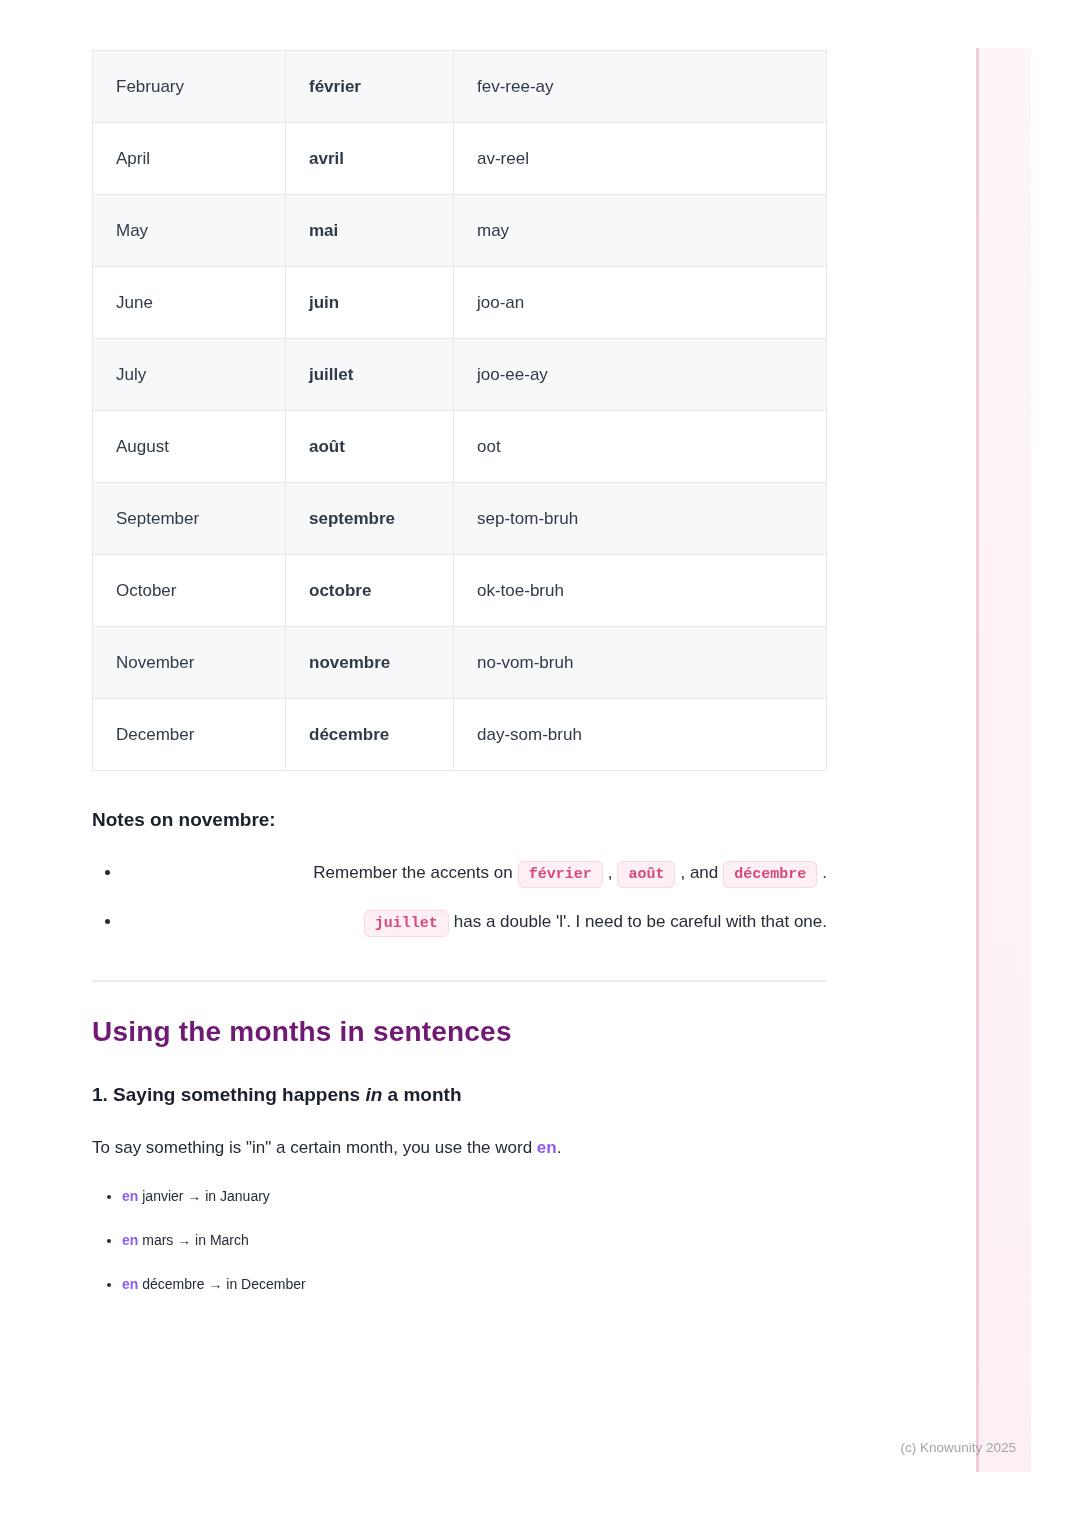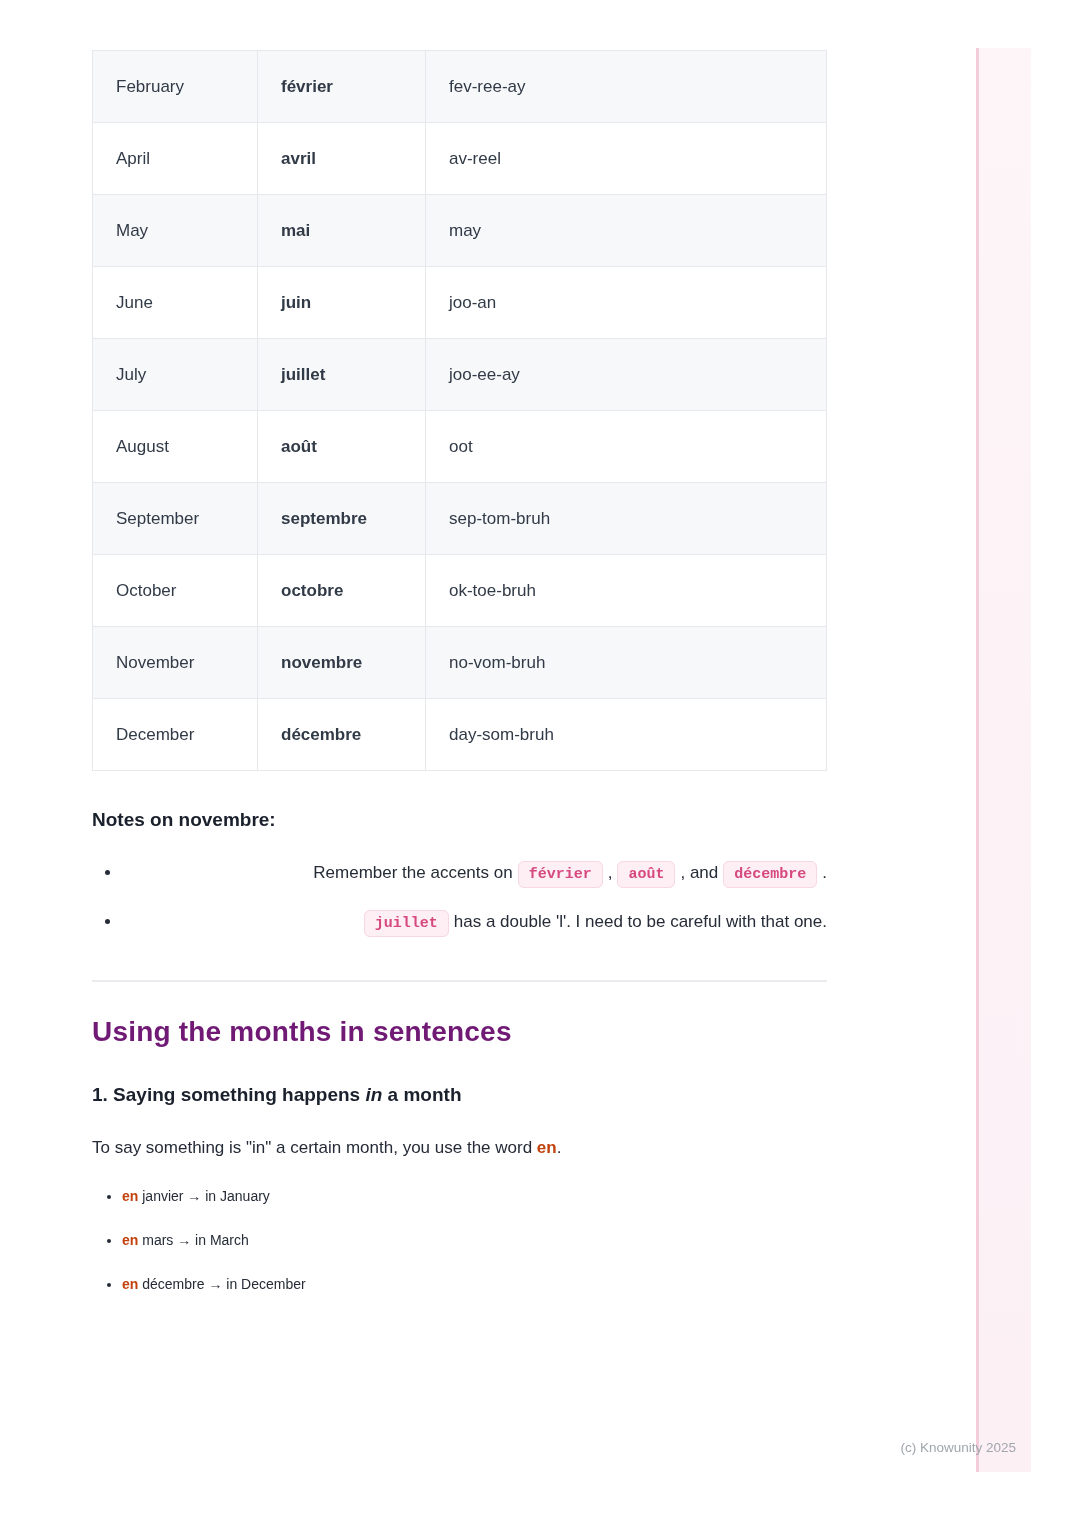--- a/index.html
+++ b/index.html
@@ -39,21 +39,21 @@
   }
   table.months td {
     border: 1px solid #e6e8ec;
     height: 72px;
     vertical-align: middle;
     padding-left: 23px;
     color: #313a47;
   }
   table.months tr:nth-child(odd)  { background: #f7f8fa; }
   table.months tr:nth-child(even) { background: #ffffff; }
-  td.col-english { width: 165px; }
+  td.col-english { width: 193px; }
   td.col-french  { width: 168px; font-weight: bold; color: #1a202c; }
   td.col-pron    { color: #313a47; }
 
   
   h3.notes-heading {
     margin-top: 38px;
     font-size: 19px;
     font-weight: bold;
     color: #1a202c;
   }
@@ -104,21 +104,21 @@
   }
   p.intro  { margin-top: 28px; }
   h4.sub-heading {
     margin-top: 36px;
     font-size: 19px;
     font-weight: bold;
     color: #1a202c;
   }
   h4.sub-heading .it { font-style: italic; }
   p.usage { margin-top: 30px; }
-  p.usage b, ul.example-list b { color: #c2410c; }
+  p.usage b, ul.example-list b { color: #8b5cf6; }
 
   ul.example-list {
     margin-top: 24px;
     padding-left: 30px;
     list-style: disc;
   }
   ul.example-list li {
     font-size: 14px;
     line-height: 24px;
     margin-bottom: 20px;

